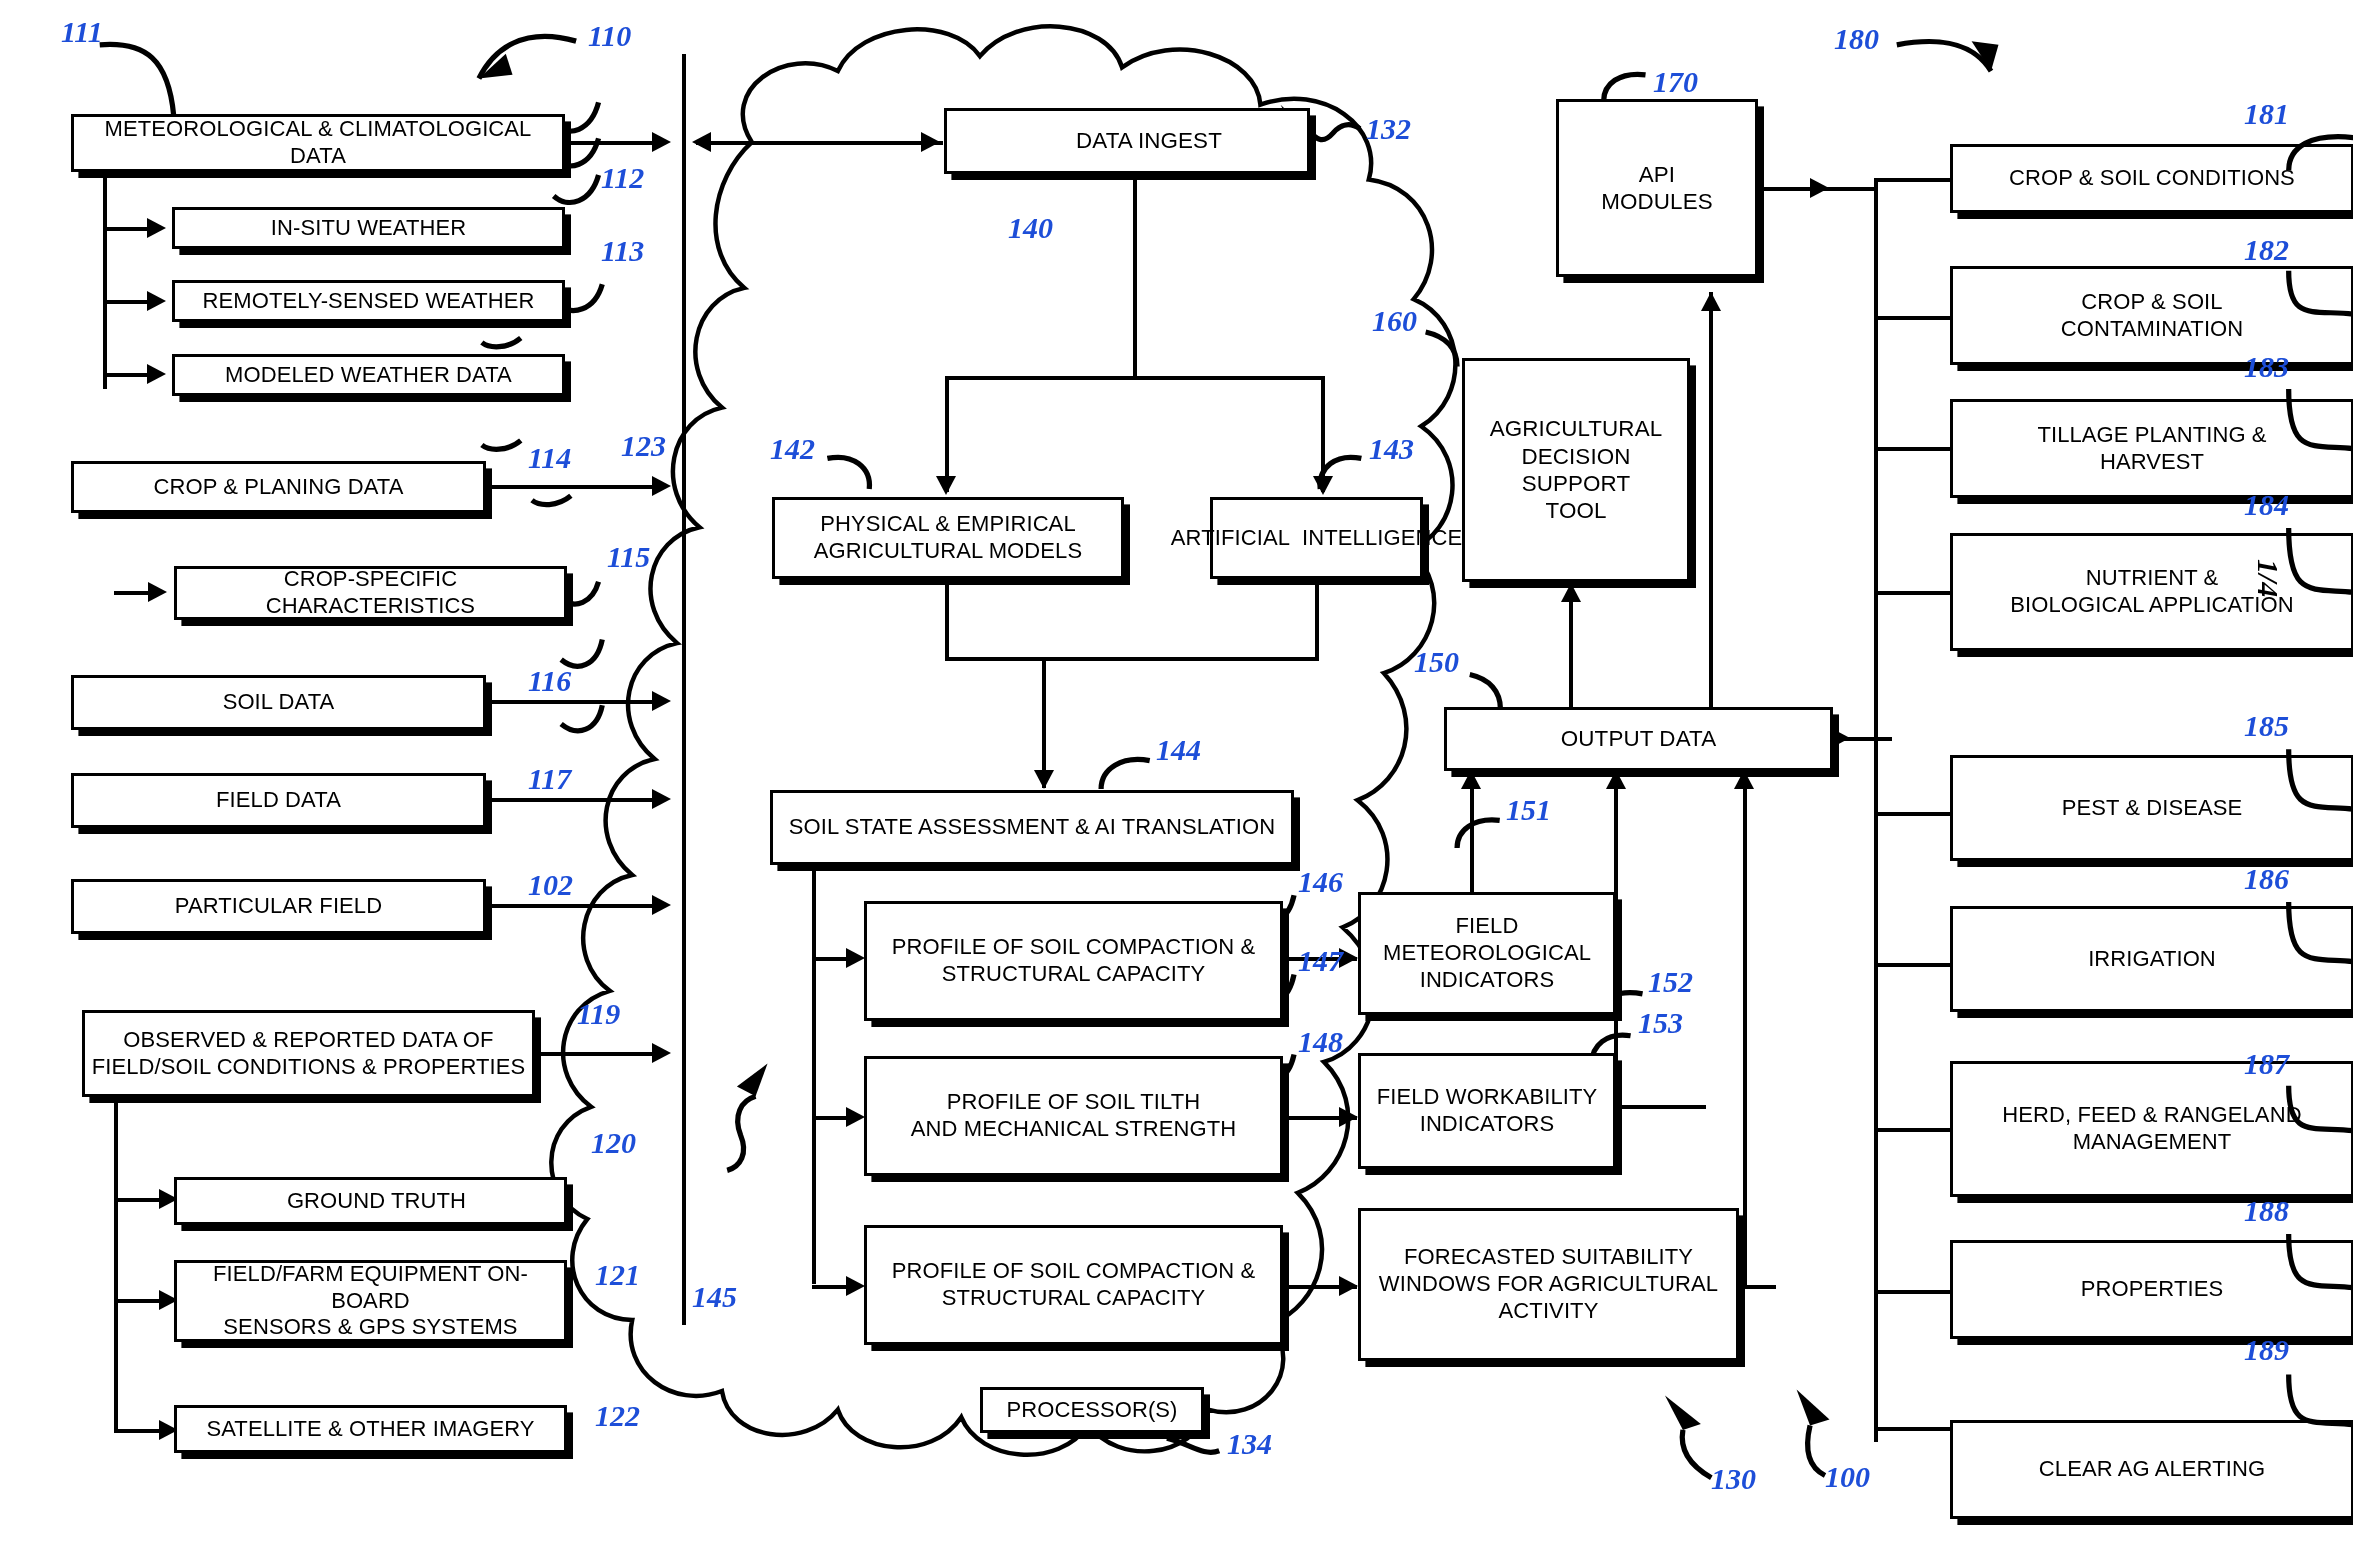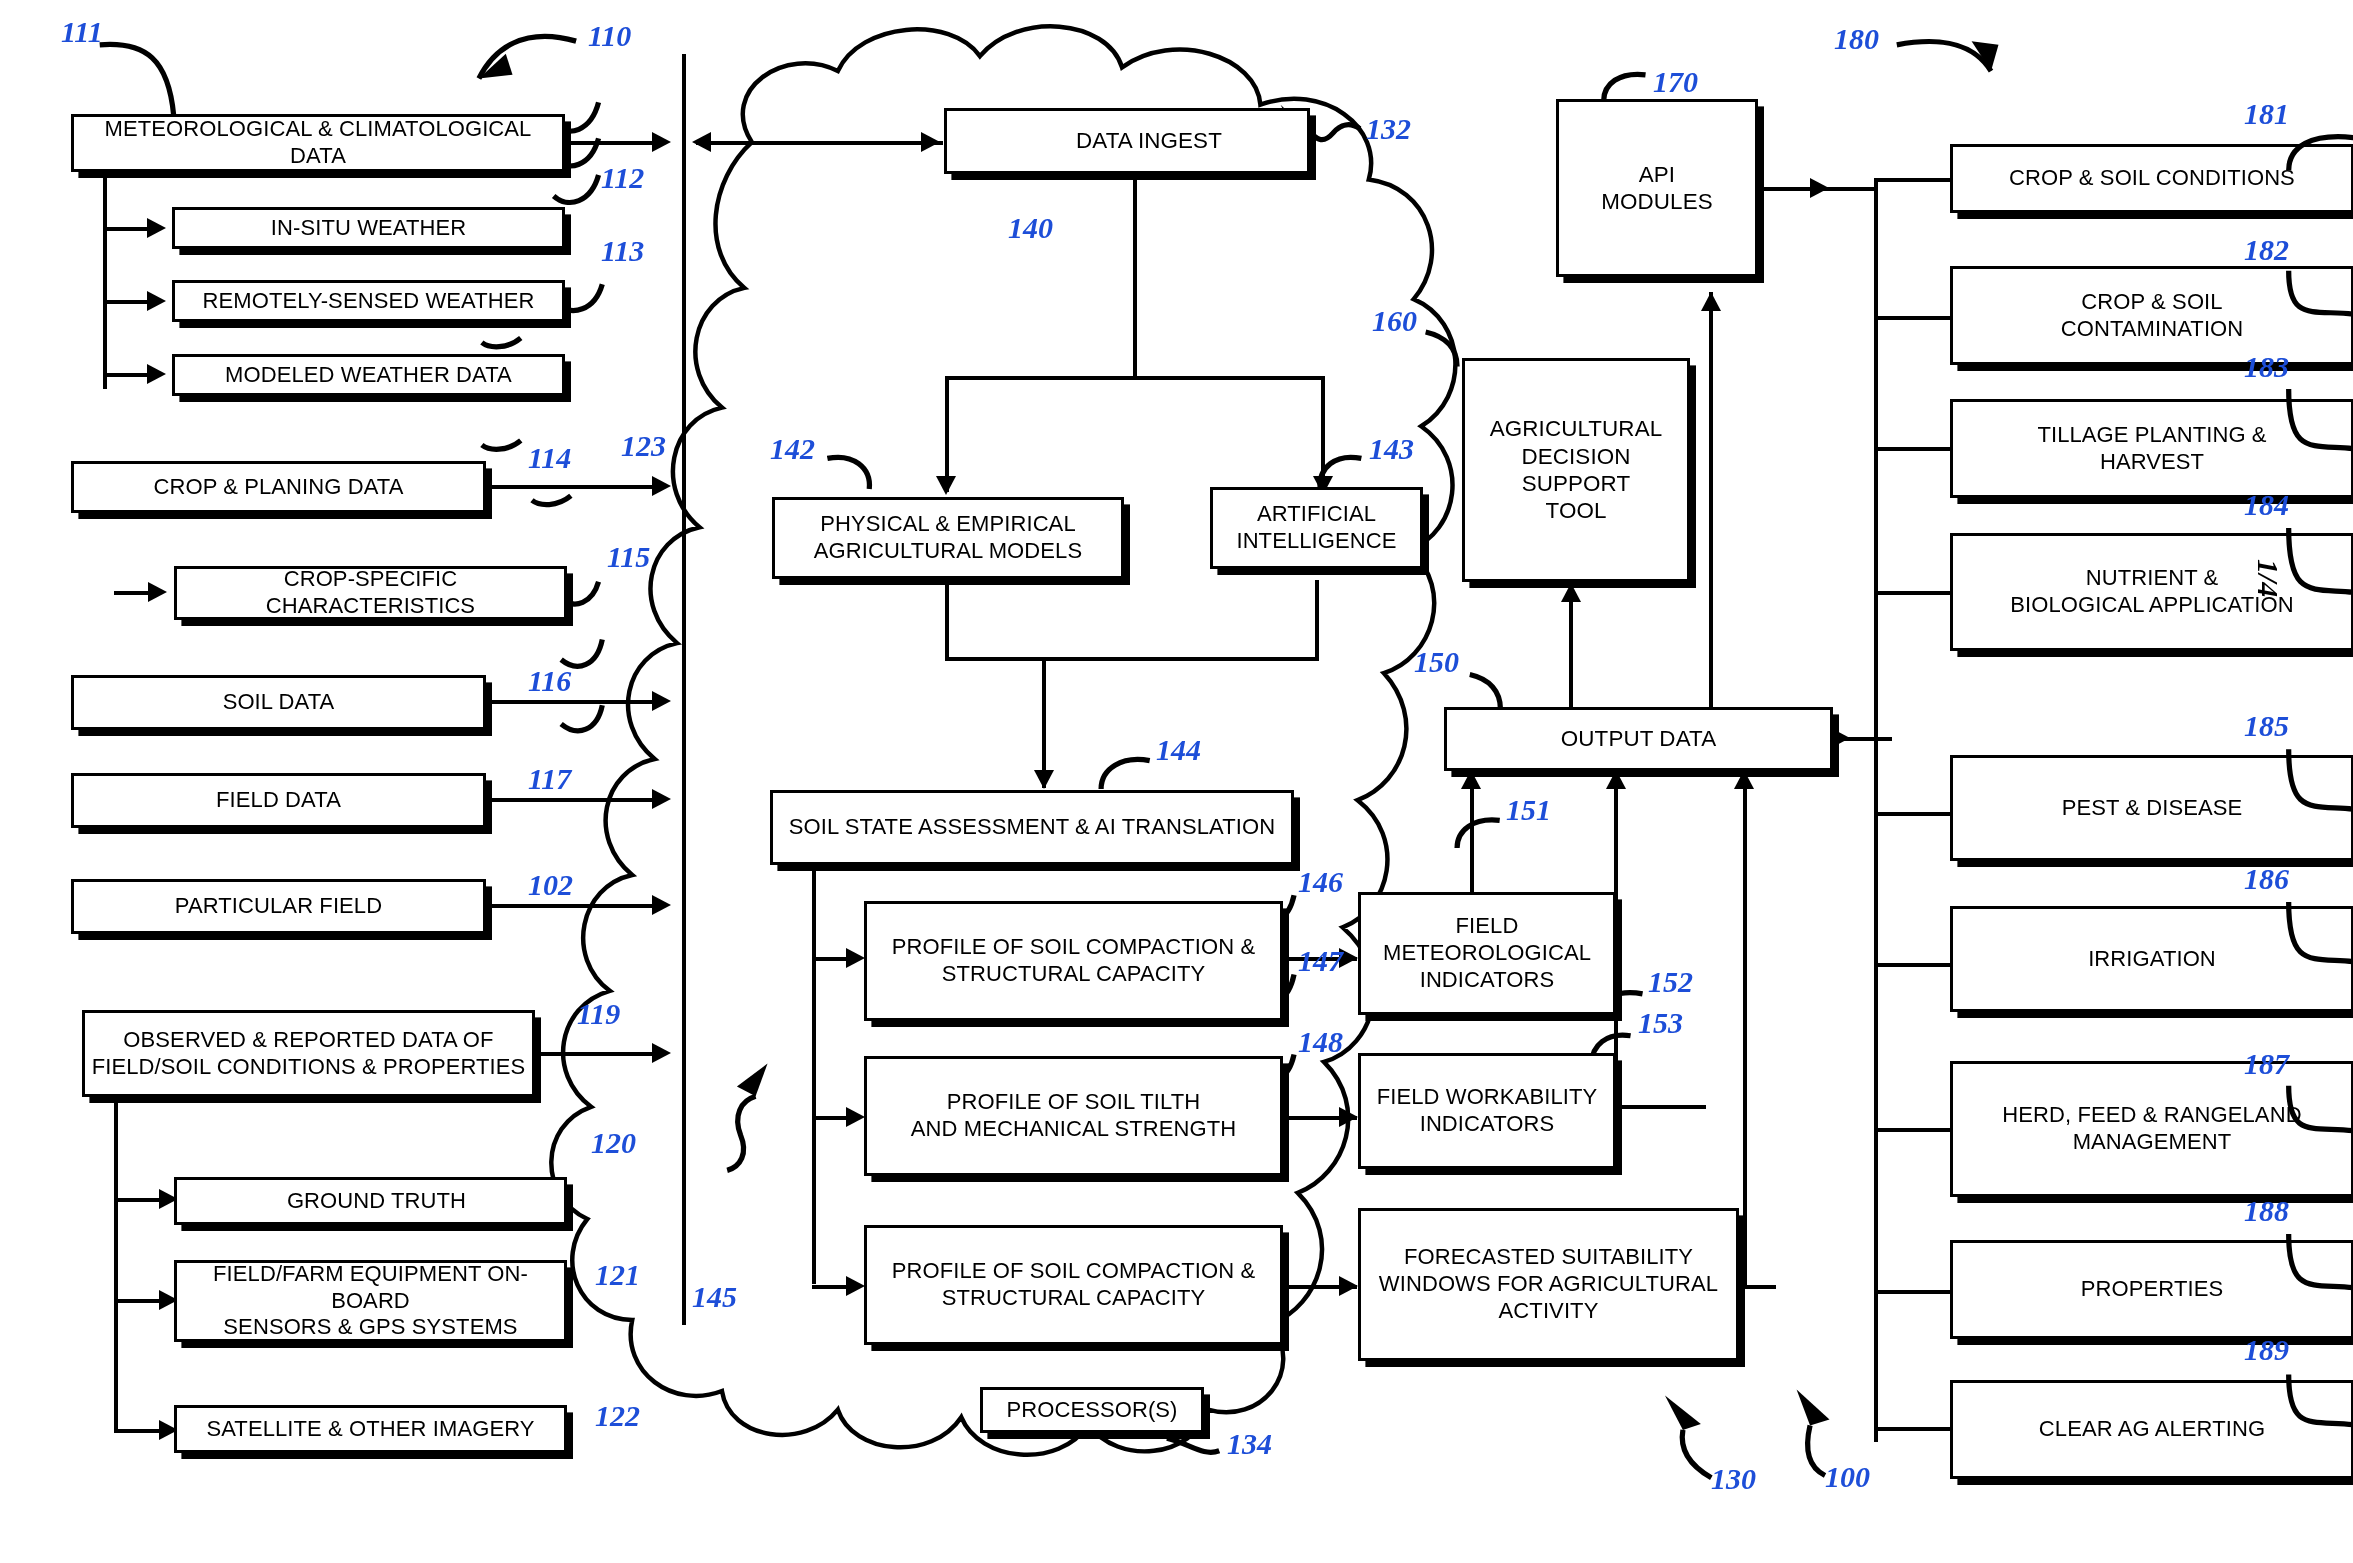--- a/index.html
+++ b/index.html
@@ -261,21 +261,21 @@
   <div class="hl" style="left:945px;top:376px;width:380px;"></div>
   <div class="vl" style="left:945px;top:376px;height:116px;"></div>
   <div class="vl" style="left:1321px;top:376px;height:116px;"></div>
   <div class="ar-d" style="left:936px;top:476px;"></div>
   <div class="ar-d" style="left:1313px;top:476px;"></div>
 
   <div class="pbox" style="left:772px;top:497px;width:352px;height:82px;font-size:22px;flex-direction:column;">
     <span>PHYSICAL &amp; EMPIRICAL</span>
     <span>AGRICULTURAL MODELS</span>
   </div>
-  <div class="pbox" style="left:1210px;top:487px;width:213px;height:82px;font-size:22px;flex-direction:column;">
+  <div class="pbox" style="left:1210px;top:497px;width:213px;height:82px;font-size:22px;flex-direction:row;">
     <span>ARTIFICIAL</span>
     <span>INTELLIGENCE</span>
   </div>
 
   <div class="vl" style="left:945px;top:580px;height:79px;"></div>
   <div class="vl" style="left:1315px;top:580px;height:79px;"></div>
   <div class="hl" style="left:945px;top:657px;width:374px;"></div>
   <div class="vl" style="left:1042px;top:657px;height:131px;"></div>
   <div class="ar-d" style="left:1034px;top:770px;"></div>
 
@@ -400,21 +400,21 @@
   <div class="pbox" style="left:1950px;top:906px;width:404px;height:106px;font-size:22px;">
     <span>IRRIGATION</span>
   </div>
   <div class="pbox" style="left:1950px;top:1061px;width:404px;height:136px;font-size:22px;flex-direction:column;">
     <span>HERD, FEED &amp; RANGELAND</span>
     <span>MANAGEMENT</span>
   </div>
   <div class="pbox" style="left:1950px;top:1240px;width:404px;height:99px;font-size:22px;">
     <span>PROPERTIES</span>
   </div>
-  <div class="pbox" style="left:1950px;top:1380px;width:404px;height:99px;font-size:22px;">
+  <div class="pbox" style="left:1950px;top:1420px;width:404px;height:99px;font-size:22px;">
     <span>CLEAR AG ALERTING</span>
   </div>
 
   <div class="ref" style="left:61px;top:15px;">111</div>
   <div class="ref" style="left:588px;top:18.7px;">110</div>
   <div class="ref" style="left:601px;top:161px;">112</div>
   <div class="ref" style="left:601px;top:234px;">113</div>
   <div class="ref" style="left:621px;top:429px;">123</div>
   <div class="ref" style="left:528px;top:441px;">114</div>
   <div class="ref" style="left:607px;top:540px;">115</div>

